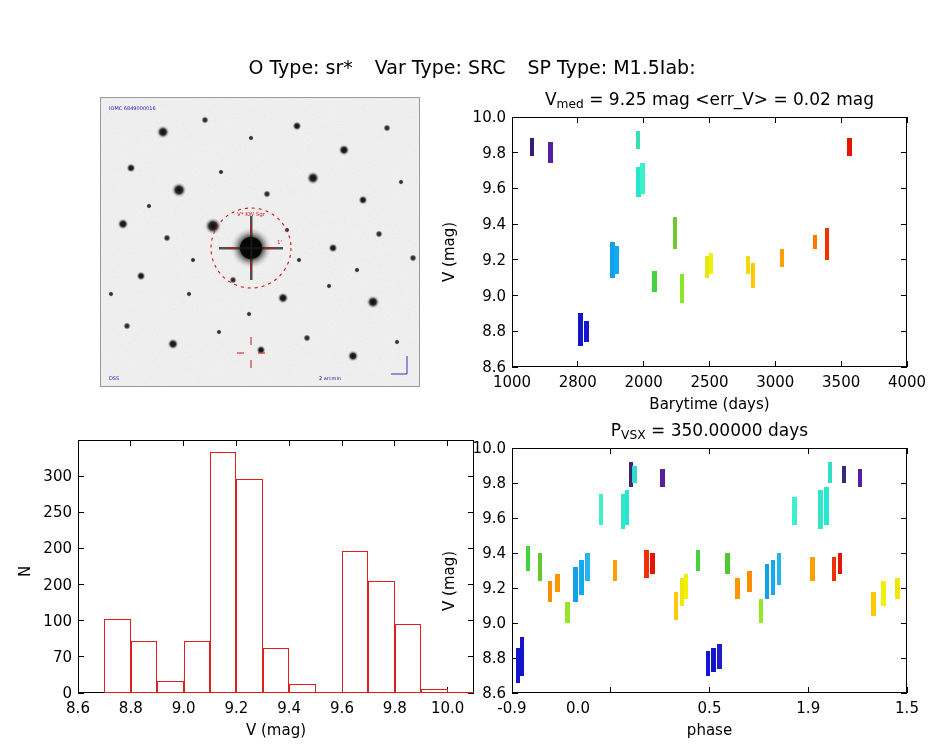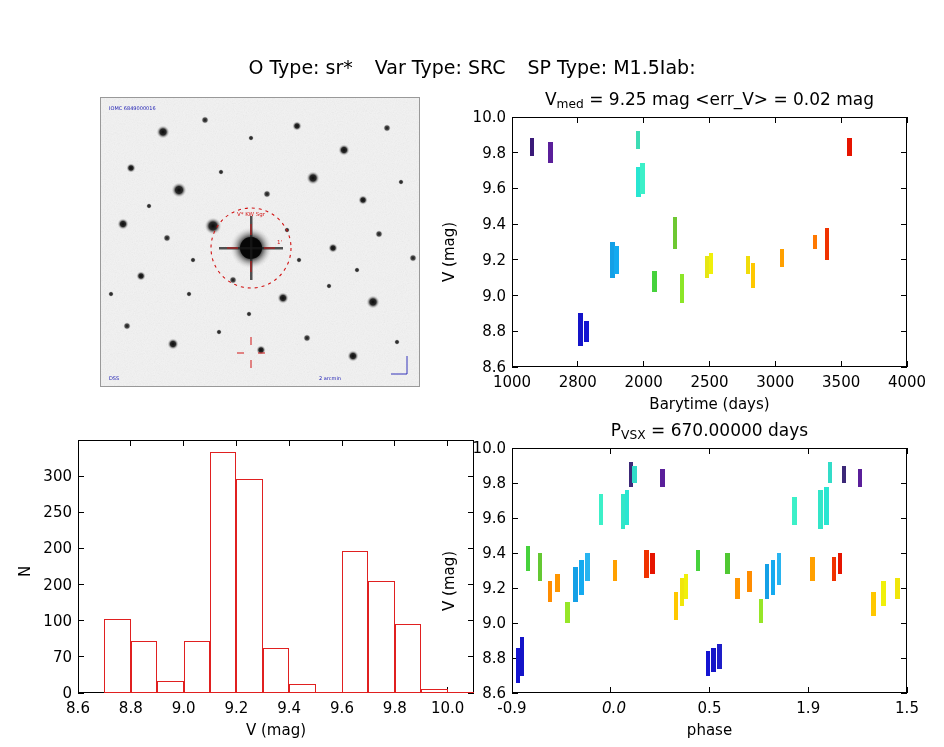--- a/index.html
+++ b/index.html
@@ -279,31 +279,31 @@
       <div class="hbar" style="left: 289.2px; top: 684.326px; width: 26.4px; height: 8.67429px; border-top-color: rgb(224, 32, 32); border-right-color: rgb(224, 32, 32); border-bottom: none; border-left-color: rgb(224, 32, 32);"></div>
       <div class="hbar" style="left: 342px; top: 551.32px; width: 26.4px; height: 141.68px; border-top-color: rgb(224, 32, 32); border-right-color: rgb(224, 32, 32); border-bottom: none; border-left-color: rgb(224, 32, 32);"></div>
       <div class="hbar" style="left: 368.4px; top: 580.957px; width: 26.4px; height: 112.043px; border-top-color: rgb(224, 32, 32); border-right-color: rgb(224, 32, 32); border-bottom: none; border-left-color: rgb(224, 32, 32);"></div>
       <div class="hbar" style="left: 394.8px; top: 624.329px; width: 26.4px; height: 68.6714px; border-top-color: rgb(224, 32, 32); border-right-color: rgb(224, 32, 32); border-bottom: none; border-left-color: rgb(224, 32, 32);"></div>
       <div class="hbar" style="left: 421.2px; top: 689.386px; width: 26.4px; height: 3.61429px; border-top-color: rgb(224, 32, 32); border-right-color: rgb(224, 32, 32); border-bottom: none; border-left-color: rgb(224, 32, 32);"></div>
       <div style="position: absolute; left: 104.4px; width: 369.6px; top: 692px; height: 1px; background: rgb(224, 32, 32);"></div>
     </div>
 
   <div class="panel" id="p-ph" style="left: 0px; top: 0px;">
     <div class="ptitle" id="ph-title" style="left: 512px; width: 395px; top: 420px;">
-      <span>P</span><span class="sub">VSX</span><span> = 670.00000 days</span>
+      <span>P</span><span class="sub">VSX</span><span> = 350.00000 days</span>
     </div>
     <div class="frame" id="ph-frame" style="left: 512px; top: 448px; width: 395px; height: 245px;"></div>
     <div class="axlab" id="ph-xlab" style="left: 512px; width: 395px; top: 721px;">phase</div>
     <div class="axlab y" id="ph-ylab" style="left: 440px; top: 610.5px;">V (mag)</div>
   <div class="tick" style="left: 511.5px; width: 1px; height: 6px; top: 687px;"></div>
       <div class="tick" style="left: 511.5px; width: 1px; height: 6px; top: 448px;"></div>
       <div class="tl x" style="left: 512px; top: 699px;">-0.9</div>
       <div class="tick" style="left: 610.25px; width: 1px; height: 6px; top: 687px;"></div>
       <div class="tick" style="left: 610.25px; width: 1px; height: 6px; top: 448px;"></div>
-      <div class="tl x" style="left: 614px; top: 699px; font-style: italic;">0.0</div>
+      <div class="tl x" style="left: 578px; top: 699px;">0.0</div>
       <div class="tick" style="left: 709px; width: 1px; height: 6px; top: 687px;"></div>
       <div class="tick" style="left: 709px; width: 1px; height: 6px; top: 448px;"></div>
       <div class="tl x" style="left: 709.5px; top: 699px;">0.5</div>
       <div class="tick" style="left: 807.75px; width: 1px; height: 6px; top: 687px;"></div>
       <div class="tick" style="left: 807.75px; width: 1px; height: 6px; top: 448px;"></div>
       <div class="tl x" style="left: 808.25px; top: 699px;">1.9</div>
       <div class="tick" style="left: 906.5px; width: 1px; height: 6px; top: 687px;"></div>
       <div class="tick" style="left: 906.5px; width: 1px; height: 6px; top: 448px;"></div>
       <div class="tl x" style="left: 907px; top: 699px;">1.5</div>
       <div class="tick" style="top: 692.5px; height: 1px; width: 6px; left: 512px;"></div>

